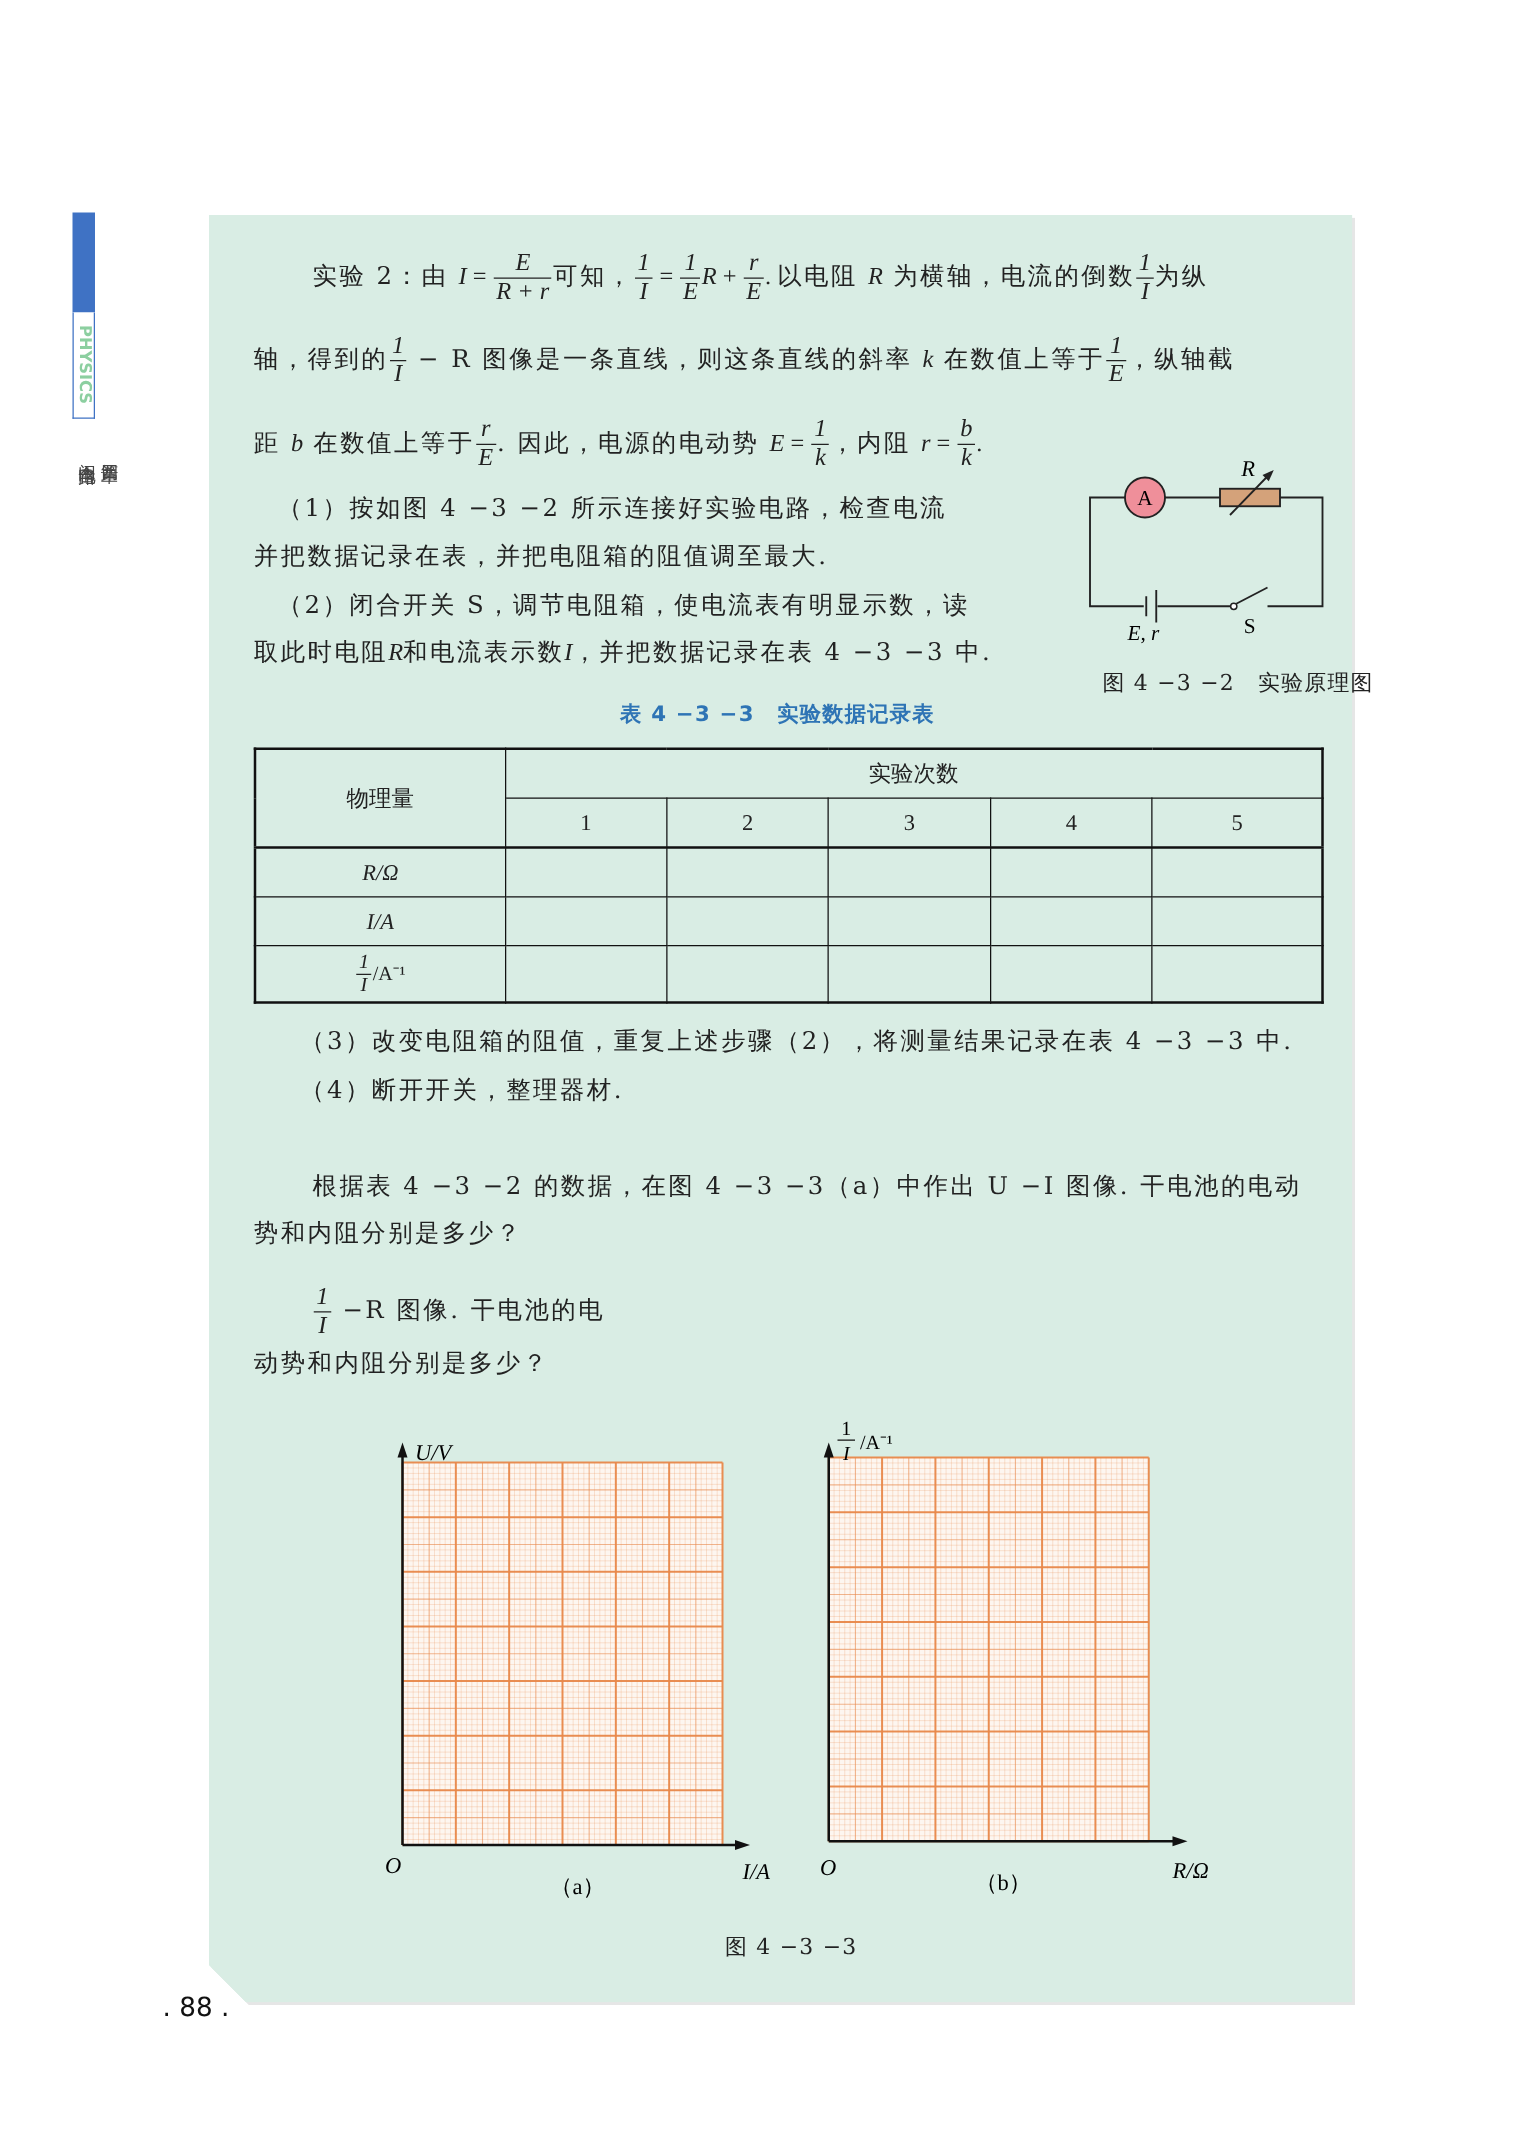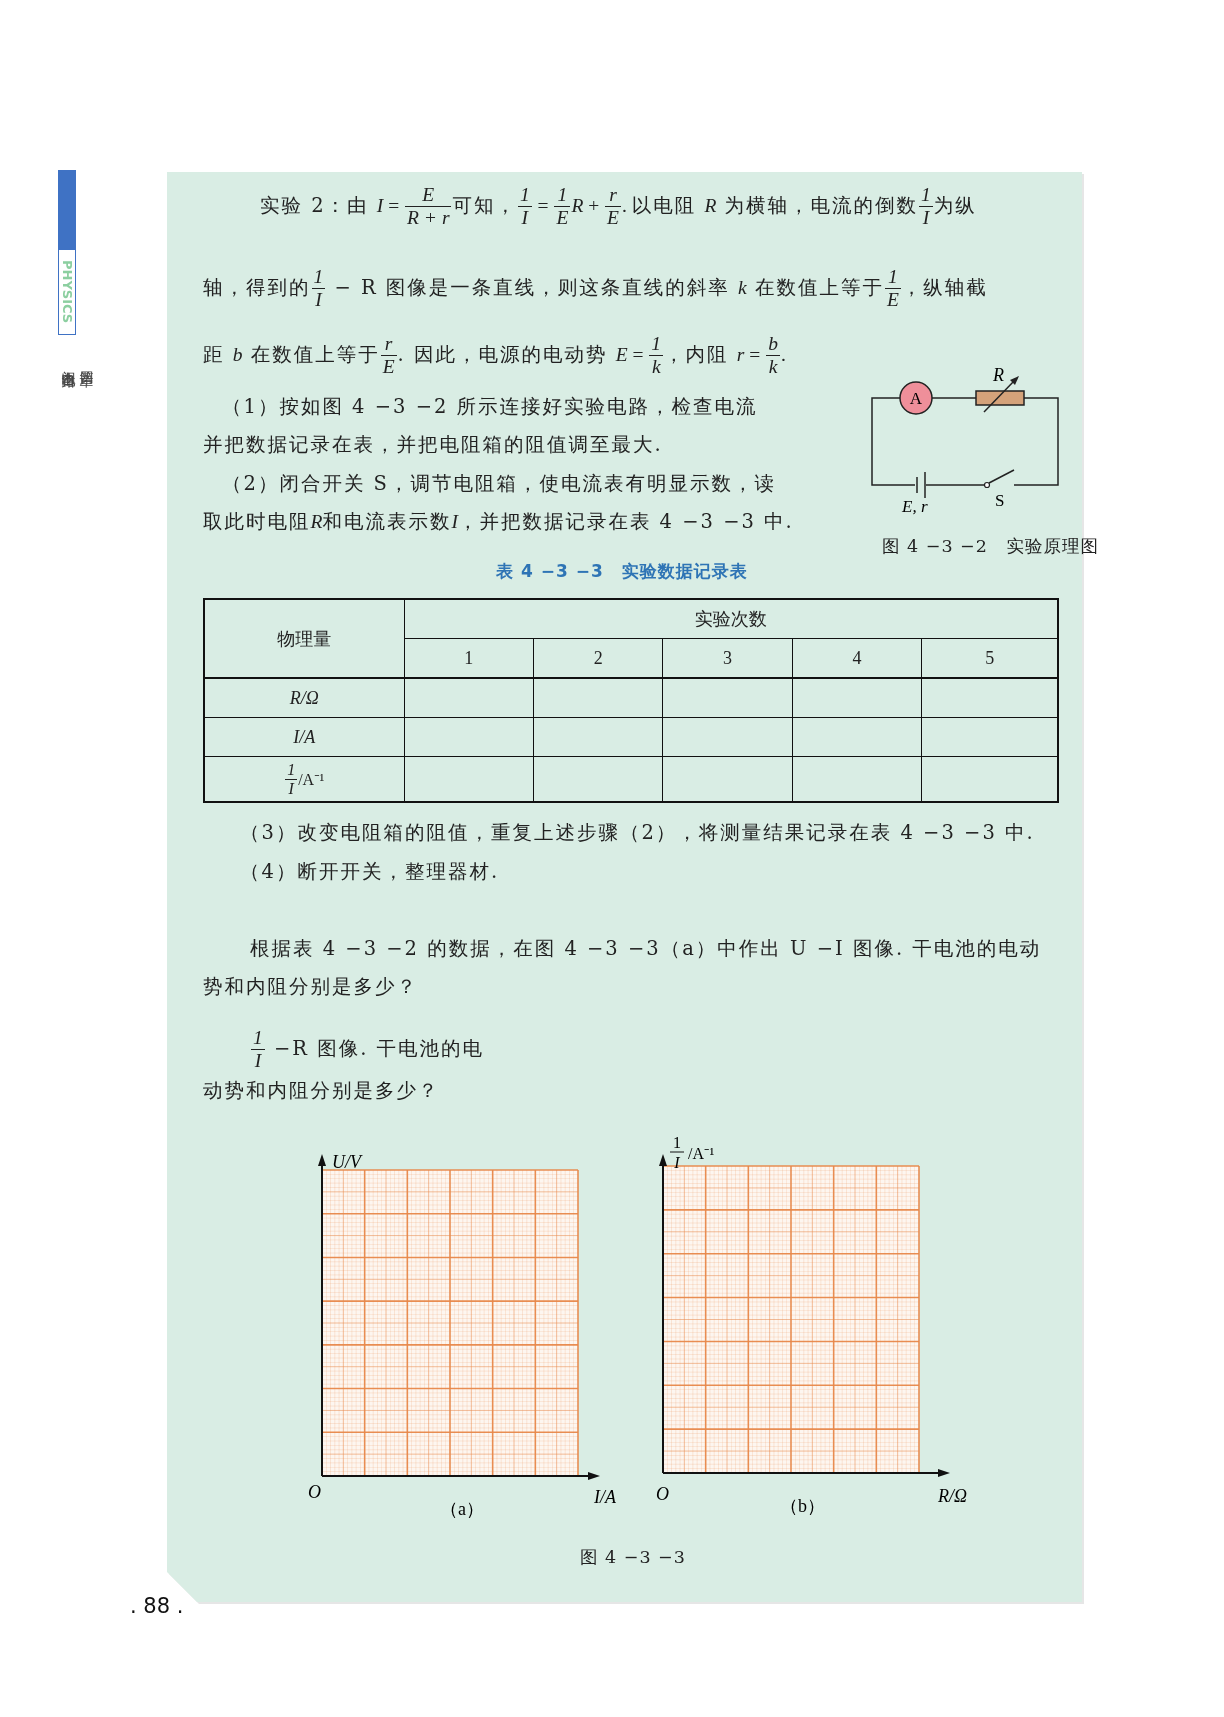--- a/index.html
+++ b/index.html
@@ -40,21 +40,21 @@
 </div>
 <div class="chapter">
   <span>第四章</span>
   <span style="height:18px"></span>
   <span>闭合电路</span>
 </div>
 
 <div class="panel-shadow"></div>
 <div class="panel"></div>
 
-<div class="p" style="left:250px; top:184px;margin-left:10px;">
+<div class="p" style="left:250px; top:200px;">
   <span>实验 2：由 </span><span class="m">I</span><span class="r"> = </span><span class="frac"><span class="n">E</span><span class="d">R + r</span></span><span>可知，</span><span class="frac"><span class="n">1</span><span class="d">I</span></span><span class="r"> = </span><span class="frac"><span class="n">1</span><span class="d">E</span></span><span class="m">R</span><span class="r"> + </span><span class="frac"><span class="n">r</span><span class="d">E</span></span><span class="r">. </span><span>以电阻</span> <span class="m">R</span> <span>为横轴，电流的倒数</span><span class="frac"><span class="n">1</span><span class="d">I</span></span><span>为纵</span>
 </div>
 <div class="p" style="left:203px; top:266px;">
   <span>轴，得到的</span><span class="frac"><span class="n">1</span><span class="d">I</span></span><span> − R 图像是一条直线，则这条直线的斜率</span> <span class="m">k</span> <span>在数值上等于</span><span class="frac"><span class="n">1</span><span class="d">E</span></span><span>，纵轴截</span>
 </div>
 <div class="p" style="left:203px; top:333px;">
   <span>距</span> <span class="m">b</span> <span>在数值上等于</span><span class="frac"><span class="n">r</span><span class="d">E</span></span><span>. 因此，电源的电动势</span> <span class="m">E</span><span class="r"> = </span><span class="frac"><span class="n">1</span><span class="d">k</span></span><span>，内阻</span> <span class="m">r</span><span class="r"> = </span><span class="frac"><span class="n">b</span><span class="d">k</span></span><span class="r">.</span>
 </div>
 
 <div class="p" style="left:222px; top:393px;">（1）按如图 4 −3 −2 所示连接好实验电路，检查电流</div>

